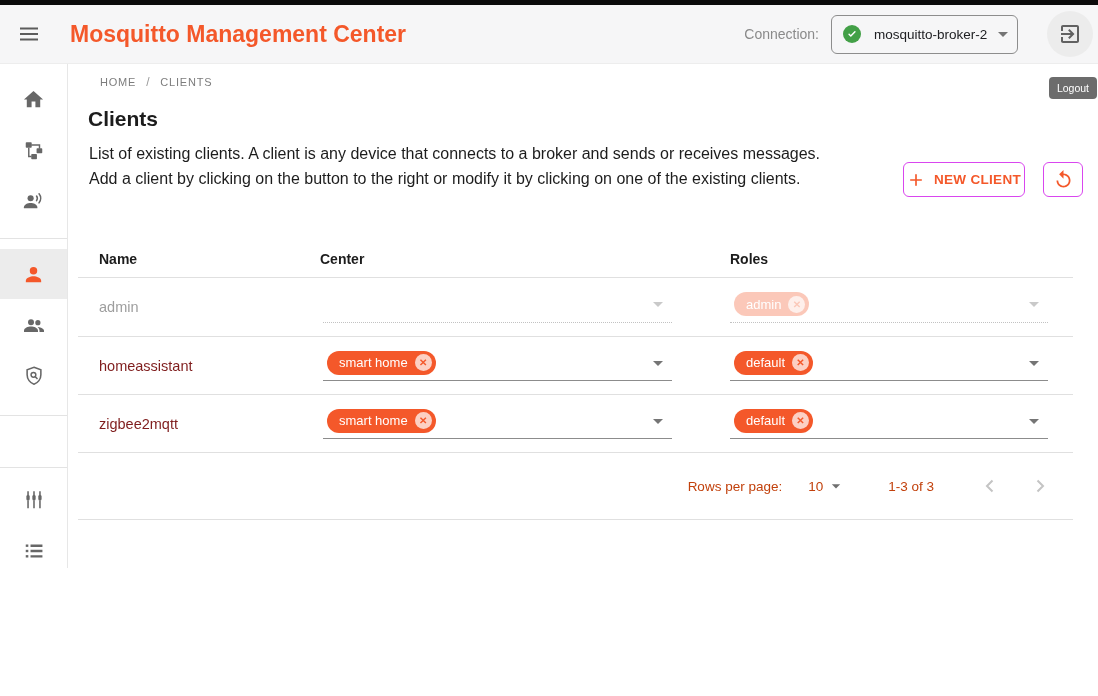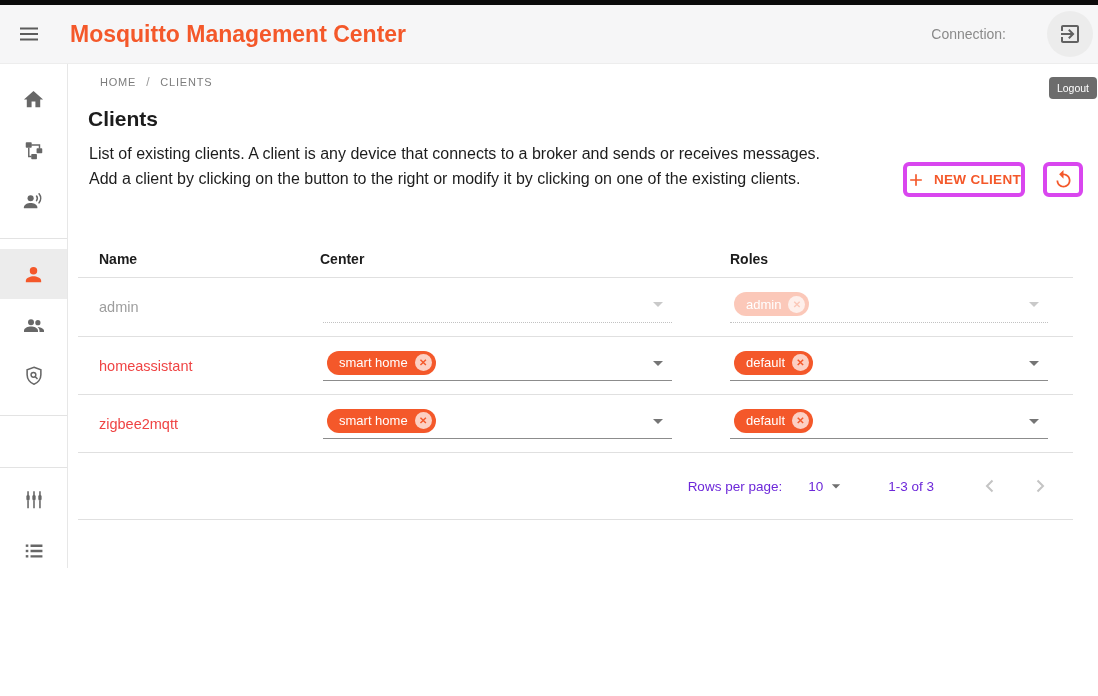--- a/index.html
+++ b/index.html
@@ -47,54 +47,54 @@
   .breadcrumb { position:absolute; left:31px; top:11px; display:flex; align-items:center; gap:10px;
     font-size:11px; letter-spacing:0.8px; color:#7d7d7d; }
   .breadcrumb a { color:#7d7d7d; text-decoration:none; cursor:pointer; }
   .bc-sep { color:#9a9a9a; font-size:12px; }
   .tooltip { position:absolute; top:13px; right:1px; background:rgba(97,97,97,0.93); color:#fff;
     font-size:10.5px; padding:5px 8px; border-radius:4px; }
   .page-title { position:absolute; left:19px; top:43px; font-size:21px; font-weight:700; color:#1c1c1c; }
   .page-desc { position:absolute; left:20px; top:77px; width:752px; font-size:16px; line-height:25.3px; color:#1d1d1d; }
 
   .btn-outline { position:absolute; display:flex; align-items:center; justify-content:center;
-    border:4px solid #d946ef; border-radius:6px; background:#fff; color:var(--accent,#f4582a); cursor:pointer; }
+    border:1px solid #d946ef; border-radius:6px; background:#fff; color:var(--accent,#f4582a); cursor:pointer; }
   .new-client { left:834px; top:98px; width:122px; height:35px; font-size:13.5px; font-weight:700;
     letter-spacing:0.3px; gap:9px; }
   .refresh-btn { left:974px; top:98px; width:40px; height:35px; }
 
   
   .table { position:absolute; left:9px; top:176px; width:995px; }
   .thead { position:relative; height:38px; border-bottom:1px solid #e0e0e0; }
   .th { position:absolute; top:50%; transform:translateY(-50%); font-size:14px; font-weight:700; color:#1c1c1c; }
   .th-name { left:21px; } .th-groups { left:242px; } .th-roles { left:652px; }
   .trow { position:relative; height:58px; border-bottom:1px solid #e0e0e0; cursor:pointer;text-align:right; }
   .trow.first { height:59px; }
-  .td-name { position:absolute; left:21px; top:50%; transform:translateY(-50%); font-size:14.5px; color:#ef4444; }
+  .td-name { position:absolute; left:21px; top:50%; transform:translateY(-50%); font-size:14.5px; color:#7f1d1d; }
   .trow.disabled .td-name { color:#9e9e9e; }
 
   .mselect { position:absolute; top:8px; bottom:13px; display:flex; align-items:center;
     padding-left:4px; border-bottom:1px solid #8c8c8c; cursor:pointer; }
   .mselect.groups { left:245px; width:349px; }
   .mselect.roles  { left:652px; width:318px; }
   .mselect.disabled { border-bottom:1px dotted #c2c2c2; cursor:default; }
   .mselect .caret { position:absolute; right:2px; top:50%; transform:translateY(-50%); }
   .mselect.disabled .caret { color:#c9c9c9; }
 
   .chip { display:inline-flex; align-items:center; height:24px; border-radius:12px;
     background:var(--accent,#f4582a); color:#fff; font-size:13px; padding:0 4px 0 12px; gap:7px; white-space:nowrap; }
   .chip-x { width:17px; height:17px; border-radius:50%; background:rgba(255,255,255,0.72);
     color:var(--accent,#f4582a); display:flex; align-items:center; justify-content:center;
     font-size:10px; font-weight:700; cursor:pointer; }
   .chip.disabled { opacity:0.32; }
   .chip.disabled .chip-x { cursor:default; }
 
   .pagination { position:relative; height:67px; border-bottom:1px solid #e0e0e0;
     display:flex; align-items:center; justify-content:flex-end; padding-right:21px;
-    font-size:13.5px; color:#6d28d9; }
+    font-size:13.5px; color:#c2410c; }
   .pg-label { margin-right:26px; }
   .pg-select { display:flex; align-items:center; cursor:pointer; }
   .pg-select .caret { width:20px; height:20px; color:#6f6f6f; margin-left:3px; }
   .pg-range { margin-left:42px; }
   .pg-nav { margin-left:44px; display:flex; align-items:center; gap:26px; }
   .chev { width:24px; height:24px; color:#c4c4c4; background:none; border:none; padding:0; cursor:default; }
 </style>
 </head>
 <body>
 
@@ -103,20 +103,31 @@
 
   <header class="appbar">
     <button class="iconbtn menu-btn">
       <svg width="24" height="24" viewBox="0 0 24 24">
           <path d="M3 6.5h18M3 12h18M3 17.5h18" stroke="currentColor" stroke-width="1.9" fill="none"></path>
         </svg>
     </button>
     <div class="apptitle">Mosquitto Management Center</div>
     <div class="appbar-right">
       <span class="conn-label">Connection:</span>
+      <div class="conn-select">
+        <span class="conn-status">
+          <svg width="12" height="12" viewBox="0 0 18 18">
+              <path d="M4.6 9.4l2.6 2.6 6.2-6.4" stroke="#fff" stroke-width="2.2" fill="none" stroke-linecap="round" stroke-linejoin="round"></path>
+            </svg>
+        </span>
+        <span class="conn-value">mosquitto-broker-2</span>
+        <svg class="caret" viewBox="0 0 24 24">
+            <path d="M7 10l5 5 5-5z" fill="currentColor"></path>
+          </svg>
+      </div>
       <button class="logout-btn">
         <svg width="24" height="24" viewBox="0 0 24 24">
             <path fill="currentColor" d="M10.09 15.59L11.5 17l5-5-5-5-1.41 1.41L12.67 11H3v2h9.67l-2.58 2.59zM19 3H5c-1.11 0-2 .9-2 2v4h2V5h14v14H5v-4H3v4c0 1.1.89 2 2 2h14c1.1 0 2-.9 2-2V5c0-1.1-.9-2-2-2z"></path>
           </svg>
       </button>
     </div>
   </header>
 
   <nav class="sidebar">
     <button class="nav-item" style="top:10px">

